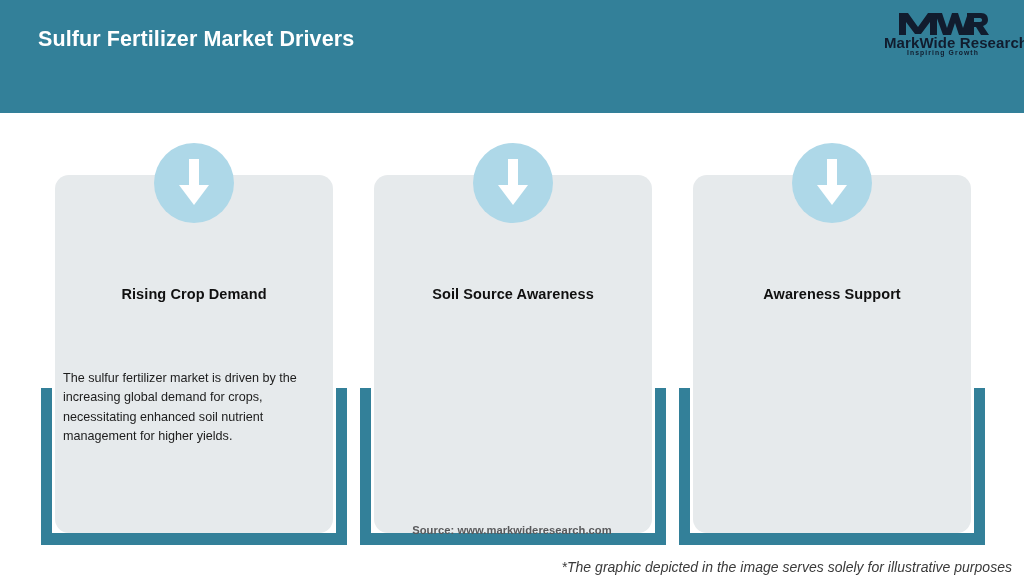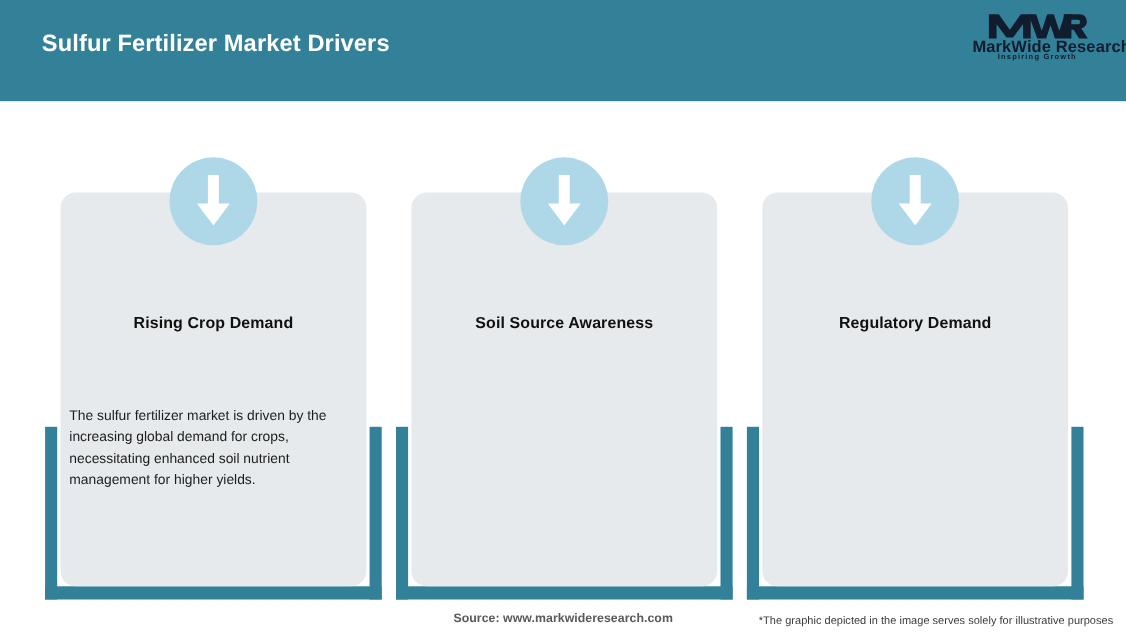--- a/index.html
+++ b/index.html
@@ -14,21 +14,21 @@
     overflow: hidden;
     position: relative;
   }
 
   
   .header {
     position: absolute;
     left: 0;
     top: 0;
     width: 1024px;
-    height: 92px;
+    height: 113px;
     background: #338099;
   }
   .header-title {
     position: absolute;
     left: 38px;
     top: 27px;
     font-size: 21.5px;
     font-weight: bold;
     color: #ffffff;
     letter-spacing: 0.1px;
@@ -156,36 +156,37 @@
     font-size: 12.6px;
     line-height: 19.4px;
     color: #1c1c1c;
     text-align: left;
   }
 
   
   .source {
     position: absolute;
     left: 0;
-    top: 556px;
+    top: 524px;
     width: 1024px;
     text-align: center;
     font-size: 11.2px;
     font-weight: bold;
     color: #58595b;
     letter-spacing: 0.05px;
   }
   .disclaimer {
     position: absolute;
     right: 12px;
     top: 559px;
-    font-size: 10px;
+    font-size: 14px;
     color: #3a3a3a;
     letter-spacing: 0.02px;
     white-space: nowrap;
+    font-style: italic;
   }
 </style>
 </head>
 <body>
 
 <div class="header">
   <div class="header-title">Sulfur Fertilizer Market Drivers</div>
 
   <div class="logo">
     <span class="logo-mark">
@@ -229,21 +230,21 @@
         <path d="M12 0 L22 0 L22 26 L32 26 L17 46 L2 26 L12 26 Z" fill="#ffffff"></path>
       </svg>
     </div>
   </div>
 
   <div class="card-unit u3">
     <div class="frame-left"></div>
     <div class="frame-right"></div>
     <div class="frame-bottom"></div>
     <div class="card">
-      <div class="card-title">Regulatory Demand</div>
+      <div class="card-title">Awareness Support</div>
     </div>
     <div class="badge">
       <svg viewBox="0 0 34 48" aria-hidden="true">
         <path d="M12 0 L22 0 L22 26 L32 26 L17 46 L2 26 L12 26 Z" fill="#ffffff"></path>
       </svg>
     </div>
   </div>
 
 </div>
 

